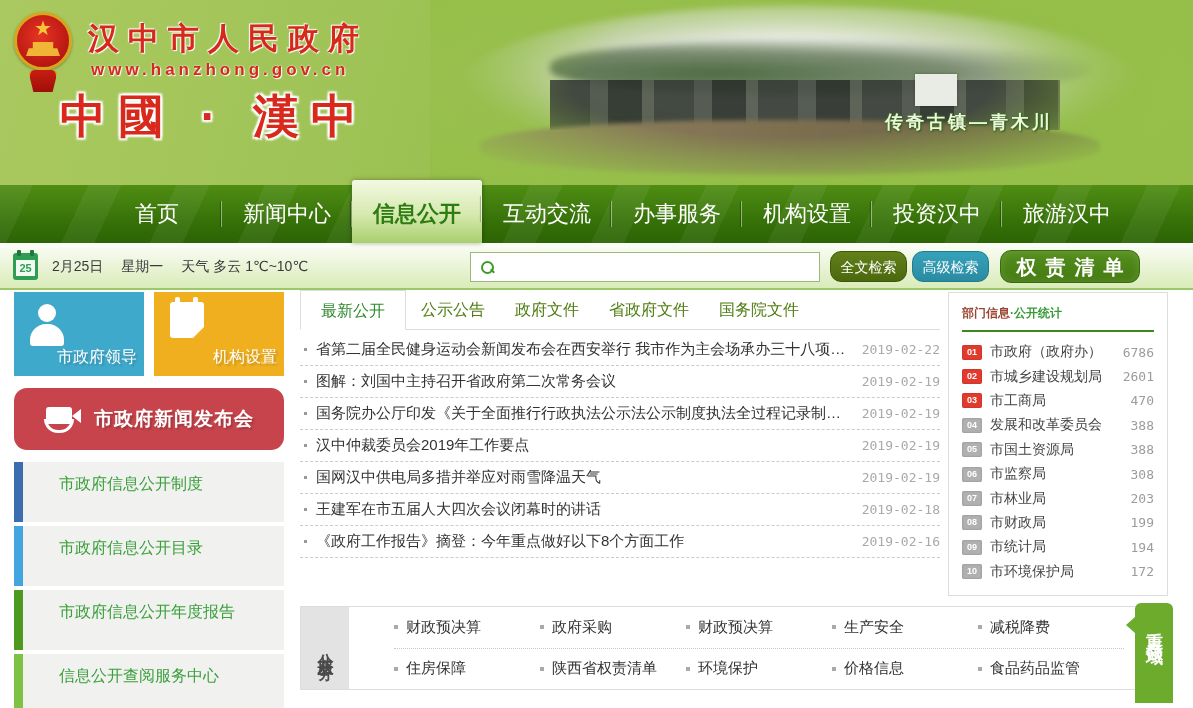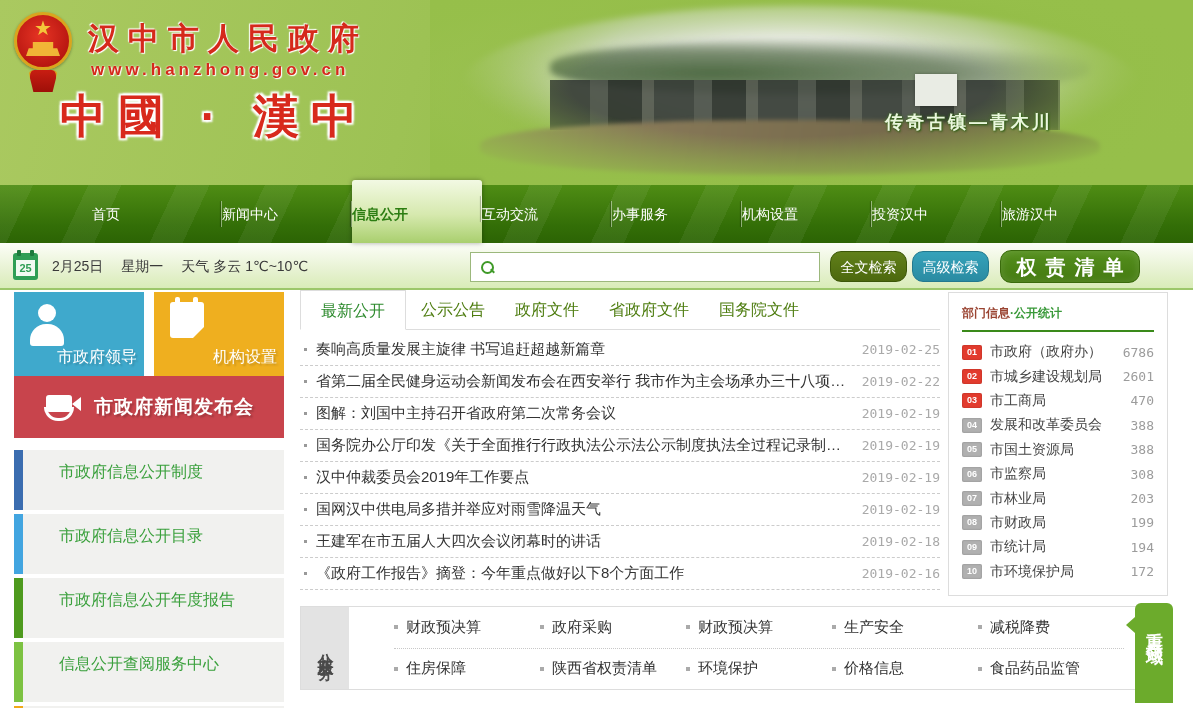--- a/index.html
+++ b/index.html
@@ -22,21 +22,21 @@
   .bp-hills { position:absolute; left:120px; top:40px; width:540px; height:55px; border-radius:45%; background:radial-gradient(ellipse at 30% 60%,#4f6b44 0%,rgba(90,112,80,.75) 45%, rgba(120,140,100,0) 78%); filter:blur(3px); }
   .bp-town { position:absolute; left:120px; top:80px; width:510px; height:50px; background:repeating-linear-gradient(90deg,#383e38 0 40px,#4c524a 40px 58px,#2c322c 58px 92px,#555a50 92px 104px); filter:blur(.6px); opacity:.92; }
   .bp-white-bldg { position:absolute; left:485px; top:74px; width:42px; height:32px; background:#e9ece4; box-shadow:0 0 3px rgba(0,0,0,.3); }
   .bp-water { position:absolute; left:50px; top:120px; width:620px; height:55px; border-radius:45%; background:linear-gradient(100deg,#938360,#7c6f50 50%,#6a5f44); filter:blur(2px); }
   .bp-overlay { position:absolute; inset:0; background:radial-gradient(ellipse at 46% 47%,rgba(150,191,74,0) 36%,rgba(150,191,74,.55) 58%,rgba(150,191,74,.95) 74%,#96bf4a 85%); }
   .banner-caption { position:absolute; left:455px; top:110px; z-index:3; font-size:18px; font-weight:bold; color:#eaf7dd; letter-spacing:3px; text-shadow:1px 1px 2px #2f5a14,0 0 3px #3e7a1c; }
 
   
   .nav { position:relative; height:58px; background:linear-gradient(#4f8d14,#336e07 70%,#2c6404); display:flex; padding-left:92px; z-index:5; }
   .nav::before { content:""; position:absolute; inset:0; background:repeating-linear-gradient(115deg,rgba(255,255,255,.06) 0 30px,rgba(255,255,255,0) 30px 80px); pointer-events:none; }
-  .nav-item { position:relative; width:130px; height:58px; line-height:58px; text-align:left; color:#fff; font-size:14px; cursor:pointer; }
+  .nav-item { position:relative; width:130px; height:58px; line-height:58px; text-align:center; color:#fff; font-size:22px; cursor:pointer; }
   .nav-item::after { content:""; position:absolute; right:0; top:16px; height:26px; width:1px; background:rgba(255,255,255,.45); box-shadow:-1px 0 1px rgba(0,0,0,.3); }
   .nav-item:last-child::after { display:none; }
   .nav-item.active { margin-top:-5px; height:63px; line-height:68px; background:linear-gradient(#f2f9e3,#d6e9ae 55%,#a9cf6e); color:#2c7d12; font-weight:bold; border-radius:3px 3px 0 0; box-shadow:0 0 5px rgba(0,0,0,.35); }
 
   
   .infobar { position:relative; height:47px; background:linear-gradient(#fcfef8,#e7f2d2 60%,#d9ecb8); border-bottom:2px solid #9cc76a; z-index:4; }
   .cal-icon { position:absolute; left:13px; top:10px; width:25px; height:27px; background:#2f9e55; border-radius:3px; cursor:default; }
   .cal-icon::before, .cal-icon::after { content:""; position:absolute; top:-3px; width:4px; height:6px; background:#1d7a3c; border-radius:1px; }
   .cal-icon::before { left:4px; } .cal-icon::after { right:4px; }
   .cal-day { position:absolute; left:3px; top:7px; width:19px; height:16px; background:#f2faf2; color:#2f9e55; font-size:11px; font-weight:bold; text-align:center; line-height:16px; }
@@ -59,21 +59,21 @@
   .card-row { display:flex; gap:10px; }
   .mini-card { position:relative; width:130px; height:84px; cursor:pointer; overflow:hidden; }
   .card-leader { background:#3fa9cc; } .card-org { background:#efaf1f; }
   .mini-card .label { position:absolute; right:7px; bottom:8px; color:#fff; font-size:16px; text-shadow:2px 2px 2px rgba(0,0,0,.18); }
   .icon-person { position:absolute; left:14px; top:12px; width:40px; height:46px; }
   .icon-person::before { content:""; position:absolute; left:10px; top:0; width:18px; height:18px; border-radius:50%; background:#fff; }
   .icon-person::after { content:""; position:absolute; left:2px; top:20px; width:34px; height:22px; border-radius:16px 16px 3px 3px; background:#fff; }
   .icon-calendar { position:absolute; left:16px; top:10px; width:34px; height:36px; background:#fff; border-radius:3px; }
   .icon-calendar::before { content:""; position:absolute; left:5px; top:-5px; width:5px; height:9px; background:#fff; border-radius:2px; box-shadow:18px 0 0 #fff; }
   .icon-calendar::after { content:""; position:absolute; right:0; bottom:0; border-style:solid; border-width:0 0 11px 11px; border-color:transparent transparent #efaf1f transparent; }
-  .press-banner { position:relative; width:270px; height:62px; background:#c8444c; display:flex; align-items:center; justify-content:center; gap:12px; cursor:pointer; }
+  .press-banner { position:relative; margin-top:12px; width:270px; height:62px; background:#c8444c; display:flex; align-items:center; justify-content:center; gap:12px; cursor:pointer;border-radius:13px; }
   .icon-video { position:relative; width:38px; height:28px; }
   .icon-video::before { content:""; position:absolute; left:2px; top:2px; width:26px; height:17px; background:#fff; border-radius:3px; }
   .icon-video::after { content:""; position:absolute; left:28px; top:4px; border-style:solid; border-width:7px 9px 7px 0; border-color:transparent #fff transparent transparent; }
   .icon-video .arc { position:absolute; left:0; top:14px; width:30px; height:14px; border:3px solid #fff; border-top:none; border-radius:0 0 16px 16px; }
   .press-banner .label { color:#fff; font-size:19px; font-weight:bold; letter-spacing:1px; text-shadow:2px 2px 2px rgba(0,0,0,.2); }
   .side-menu { margin-top:12px; }
   .side-menu-item { position:relative; height:60px; line-height:44px; background:#f1f1ef; margin-bottom:4px; padding-left:36px; font-size:16px; color:#3aa03c; border-left:9px solid #888; cursor:pointer; }
   .side-stub { height:14px; border:1px solid #ddd; border-bottom:none; border-radius:4px 4px 0 0; margin-top:6px; }
 
   
@@ -216,25 +216,20 @@
           <div class="tab">公示公告</div>
 
           <div class="tab">政府文件</div>
 
           <div class="tab">省政府文件</div>
 
           <div class="tab">国务院文件</div>
         </div>
       <div class="news-list">
 
-          <div class="news-item">
-            <div class="sq"></div>
-            <div class="title">奏响高质量发展主旋律 书写追赶超越新篇章</div>
-            <div class="date">2019-02-25</div>
-          </div>
 
           <div class="news-item">
             <div class="sq"></div>
             <div class="title">省第二届全民健身运动会新闻发布会在西安举行 我市作为主会场承办三十八项赛事</div>
             <div class="date">2019-02-22</div>
           </div>
 
           <div class="news-item">
             <div class="sq"></div>
             <div class="title">图解：刘国中主持召开省政府第二次常务会议</div>

